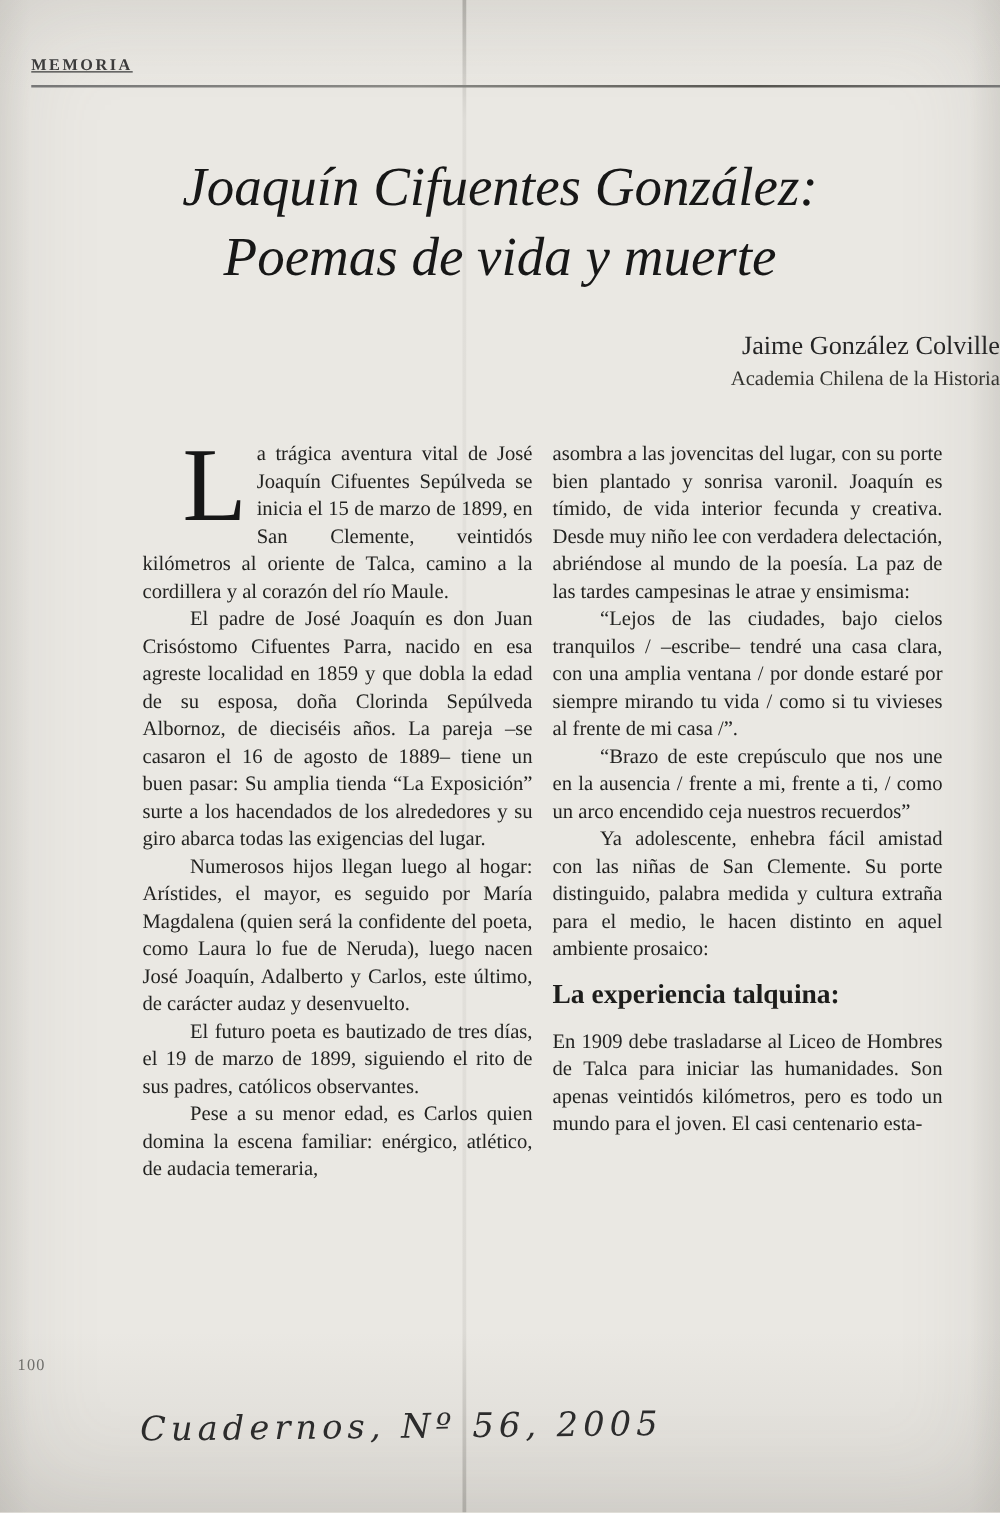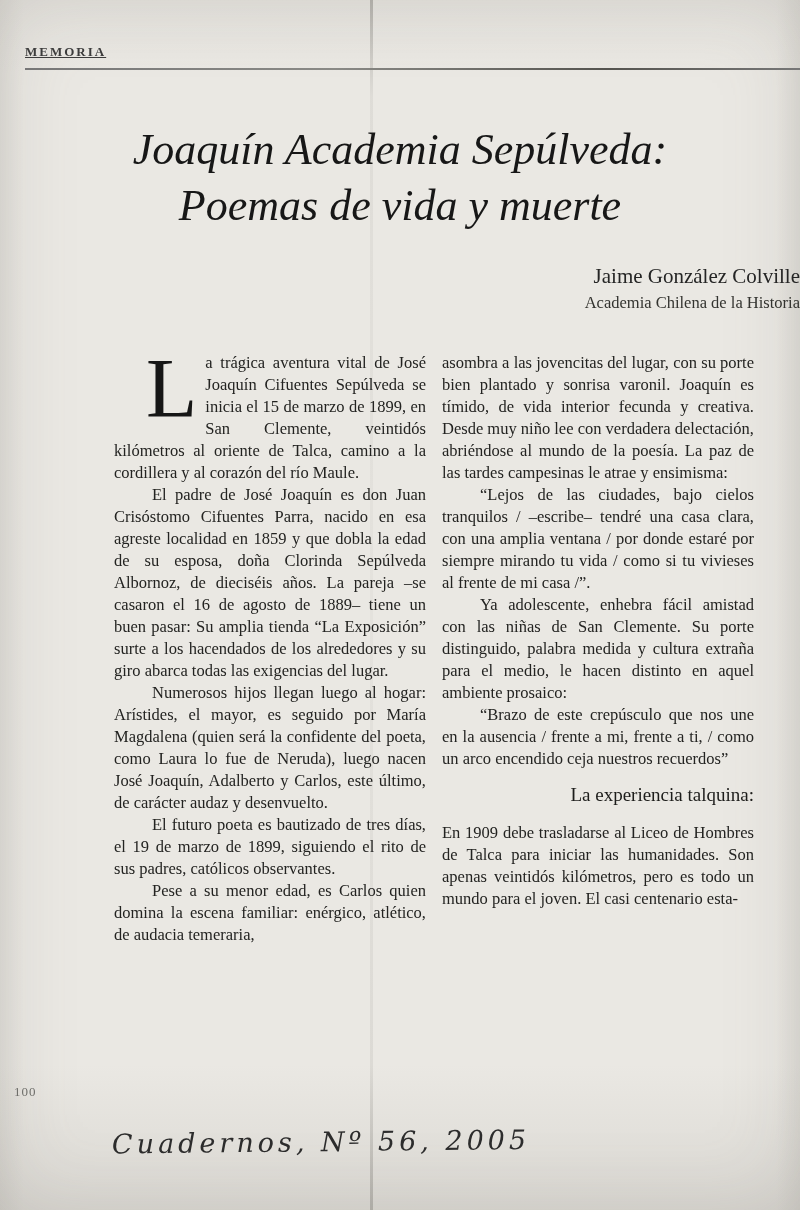--- a/index.html
+++ b/index.html
@@ -108,23 +108,23 @@
   .dropcap {
     float: left;
     font-size: 84px;
     line-height: 66px;
     padding: 4px 8px 0 32px;
     color: #161616;
     font-weight: normal;
   }
   .section-heading {
     margin: 14px 0 16px 0 !important;
-    font-size: 19px;
-    font-weight: normal;
-    text-align: right;
+    font-size: 22px;
+    font-weight: bold;
+    text-align: left;
     color: #1d1d1b;
   }
   .page-number {
     position: absolute;
     left: 14px;
     top: 1084px;
     font-size: 13px;
     color: #6e6e6a;
     letter-spacing: 1px;
   }
@@ -147,21 +147,21 @@
 
 <div class="page">
 
   <div class="crease"></div>
 
   <div class="running-header">MEMORIA</div>
 
   <div class="header-rule"></div>
 
   <h1 class="title">
-    <span>Joaquín Academia Sepúlveda:</span><br>
+    <span>Joaquín Cifuentes González:</span><br>
     <span>Poemas de vida y muerte</span>
   </h1>
 
   <div class="byline">
     <div class="author">Jaime González Colville</div>
     <div class="affiliation">Academia Chilena de la Historia</div>
   </div>
 
   <div class="columns">
 
@@ -169,22 +169,22 @@
       <p><span class="dropcap">L</span><span>a trágica aventura vital de José Joaquín Cifuentes Sepúlveda se inicia el 15 de marzo de 1899, en San Clemente, veintidós kilómetros al oriente de Talca, camino a la cordillera y al corazón del río Maule.</span></p>
       <p class="indent">El padre de José Joaquín es don Juan Crisóstomo Cifuentes Parra, nacido en esa agreste localidad en 1859 y que dobla la edad de su esposa, doña Clorinda Sepúlveda Albornoz, de dieciséis años. La pareja –se casaron el 16 de agosto de 1889– tiene un buen pasar: Su amplia tienda “La Exposición” surte a los hacendados de los alrededores y su giro abarca todas las exigencias del lugar.</p>
       <p class="indent">Numerosos hijos llegan luego al hogar: Arístides, el mayor, es seguido por María Magdalena (quien será la confidente del poeta, como Laura lo fue de Neruda), luego nacen José Joaquín, Adalberto y Carlos, este último, de carácter audaz y desenvuelto.</p>
       <p class="indent">El futuro poeta es bautizado de tres días, el 19 de marzo de 1899, siguiendo el rito de sus padres, católicos observantes.</p>
       <p class="indent">Pese a su menor edad, es Carlos quien domina la escena familiar: enérgico, atlético, de audacia temeraria,</p>
     </div>
 
     <div class="col">
       <p>asombra a las jovencitas del lugar, con su porte bien plantado y sonrisa varonil. Joaquín es tímido, de vida interior fecunda y creativa. Desde muy niño lee con verdadera delectación, abriéndose al mundo de la poesía. La paz de las tardes campesinas le atrae y ensimisma:</p>
       <p class="indent">“Lejos de las ciudades, bajo cielos tranquilos / –escribe– tendré una casa clara, con una amplia ventana / por donde estaré por siempre mirando tu vida / como si tu vivieses al frente de mi casa /”.</p>
+      <p class="indent">“Brazo de este crepúsculo que nos une en la ausencia / frente a mi, frente a ti, / como un arco encendido ceja nuestros recuerdos”</p>
       <p class="indent">Ya adolescente, enhebra fácil amistad con las niñas de San Clemente. Su porte distinguido, palabra medida y cultura extraña para el medio, le hacen distinto en aquel ambiente prosaico:</p>
-      <p class="indent">“Brazo de este crepúsculo que nos une en la ausencia / frente a mi, frente a ti, / como un arco encendido ceja nuestros recuerdos”</p>
       <p class="section-heading">La experiencia talquina:</p>
       <p>En 1909 debe trasladarse al Liceo de Hombres de Talca para iniciar las humanidades. Son apenas veintidós kilómetros, pero es todo un mundo para el joven. El casi centenario esta-</p>
     </div>
 
   </div>
 
   <div class="page-number">100</div>
 
   <div class="handwritten">Cuadernos,  Nº 56,  2005</div>
 

